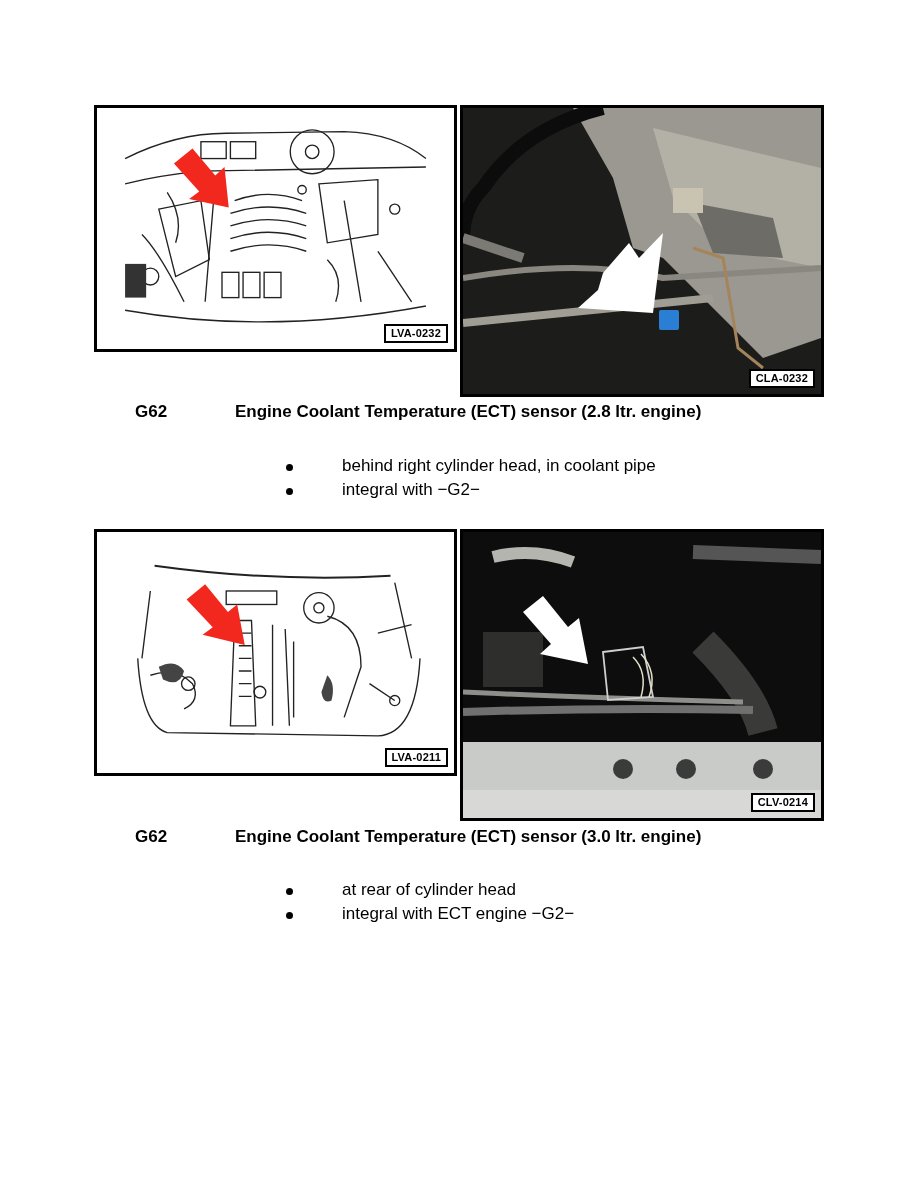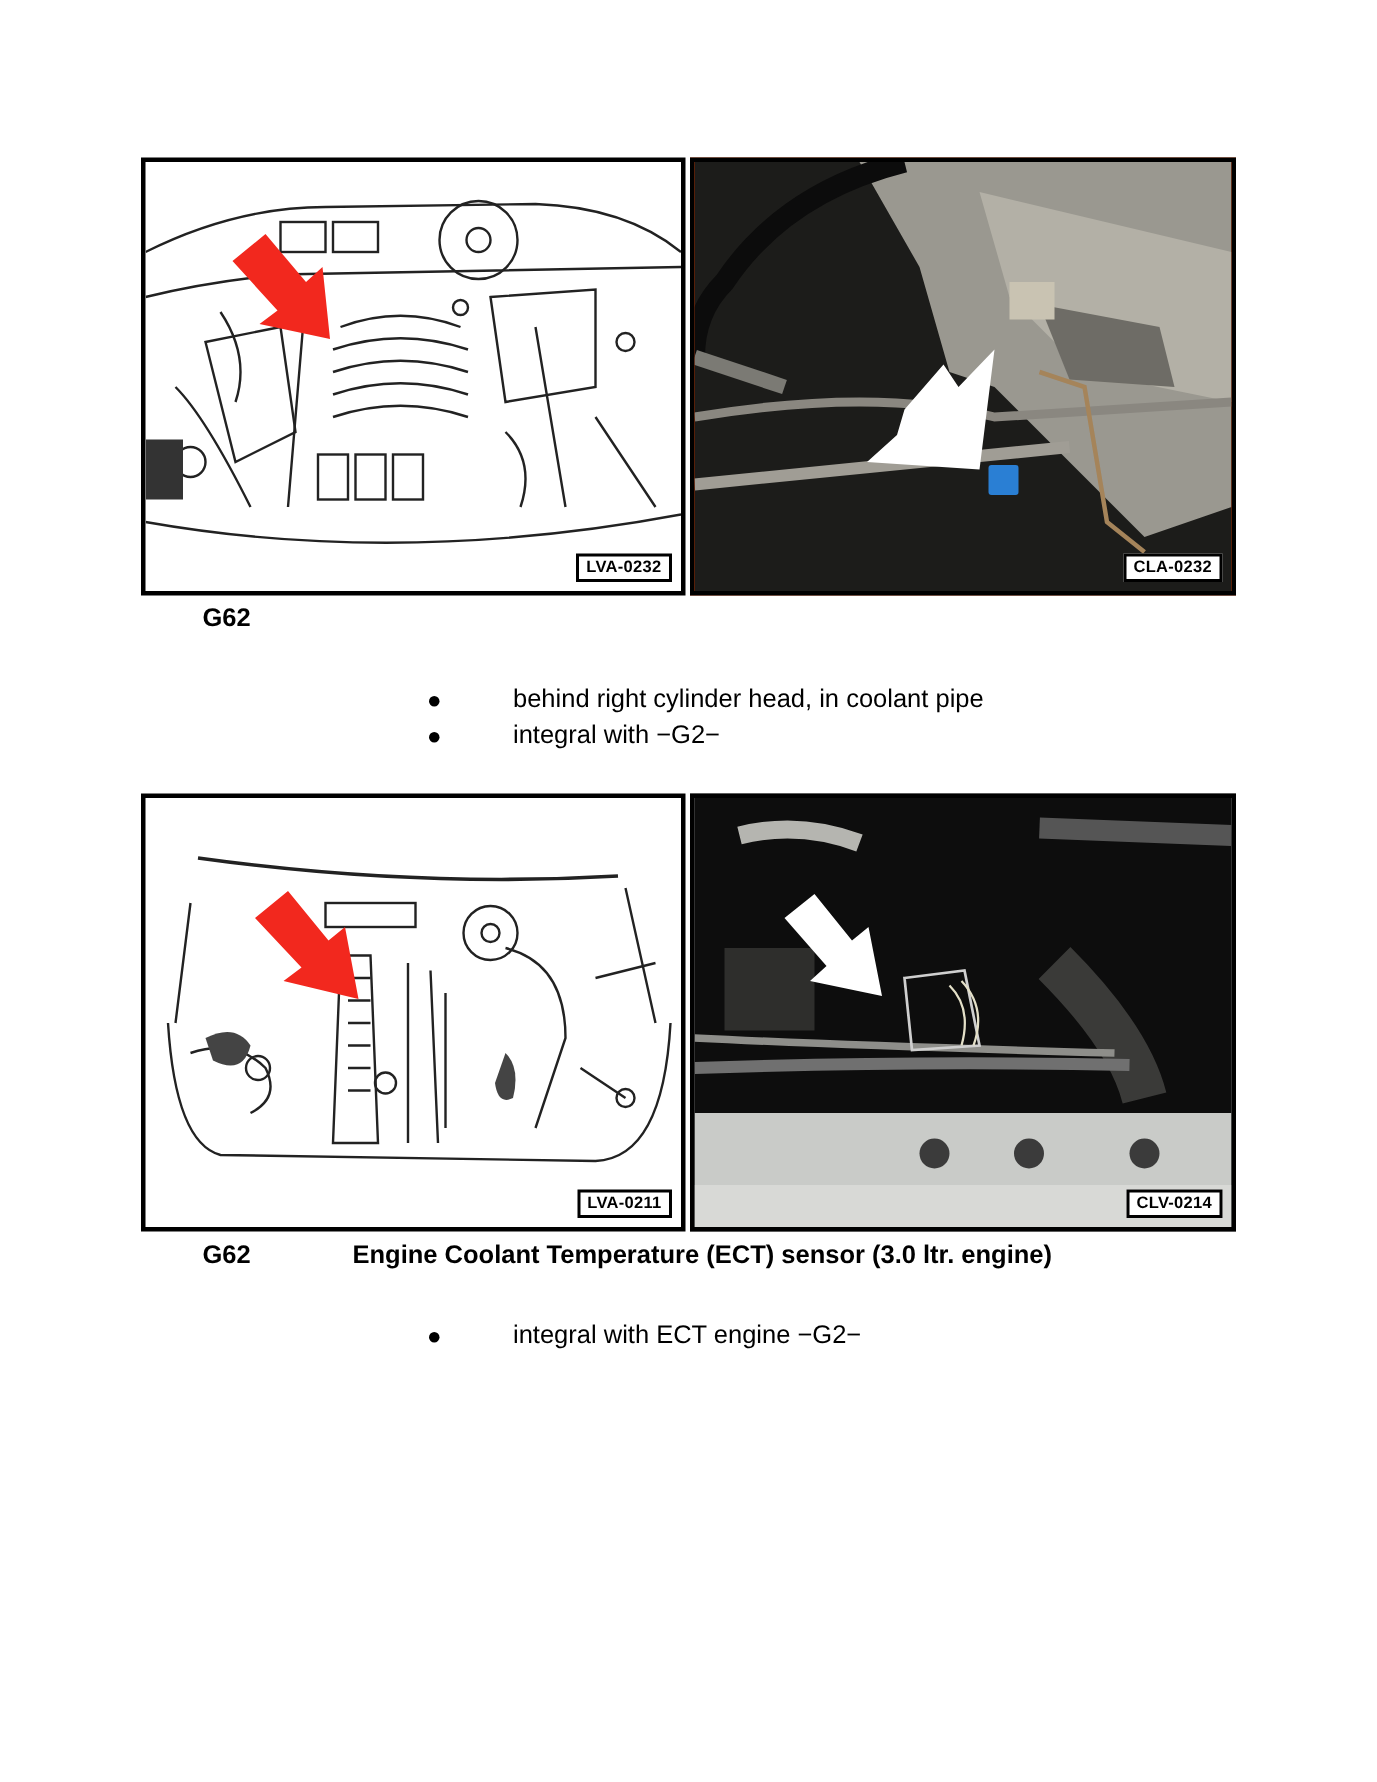--- a/index.html
+++ b/index.html
@@ -4,21 +4,21 @@
 <style>
   html, body { margin: 0; padding: 0; background: #ffffff; }
   body { width: 918px; height: 1188px; position: relative; overflow: hidden;
          font-family: "Liberation Sans", sans-serif; color: #000; }
 
   .figure-row { position: absolute; left: 94px; width: 730px; height: 292px; display: flex; }
   .figure-row.r1 { top: 105px; }
   .figure-row.r2 { top: 529px; border-radius: 20px; }
 
   .panel { position: relative; box-sizing: border-box; border: 3px solid #000; overflow: hidden; }
-  .panel.left { width: 363px; height: 292px; background: #fff; }
+  .panel.left { width: 363px; height: 247px; background: #fff; }
   .panel.right { width: 364px; height: 292px; margin-left: 3px; }
 
   .panel svg { position: absolute; left: 0; top: 0; width: 100%; height: 100%; }
 
   .ref-label { position: absolute; right: 6px; bottom: 6px; background: #fff;
                border: 2px solid #000; font-size: 11px; font-weight: bold;
                padding: 1px 5px; letter-spacing: 0.2px; line-height: 13px; }
 
   .caption { position: absolute; left: 135px; width: 660px; font-size: 17px; font-weight: bold;
              display: flex; align-items: flex-end; }
@@ -79,20 +79,21 @@
       <rect x="210" y="80" width="30" height="25" fill="#c9c3b2"></rect>
       <rect x="196" y="202" width="20" height="20" rx="2" fill="#2a7fd4"></rect>
       <polygon points="140,165 166,135 176,150 200,125 190,205 115,200 135,182" fill="#ffffff"></polygon>
     </svg>
     <div class="ref-label">CLA-0232</div>
   </div>
 </div>
 
 <div class="caption c1">
   <span class="code">G62</span>
+  <span class="title">Engine Coolant Temperature (ECT) sensor (2.8 ltr. engine)</span>
 </div>
 <div class="bullets b1">
   <div class="item">
       <span class="dot"></span>
       <span>behind right cylinder head, in coolant pipe</span>
     </div>
   <div class="item">
       <span class="dot"></span>
       <span>integral with −G2−</span>
     </div>
@@ -146,15 +147,19 @@
   </div>
 </div>
 
 <div class="caption c2">
   <span class="code">G62</span>
   <span class="title">Engine Coolant Temperature (ECT) sensor (3.0 ltr. engine)</span>
 </div>
 <div class="bullets b2">
   <div class="item">
       <span class="dot"></span>
+      <span>at rear of cylinder head</span>
+    </div>
+  <div class="item">
+      <span class="dot"></span>
       <span>integral with ECT engine −G2−</span>
     </div>
 </div>
 
 </body></html>

